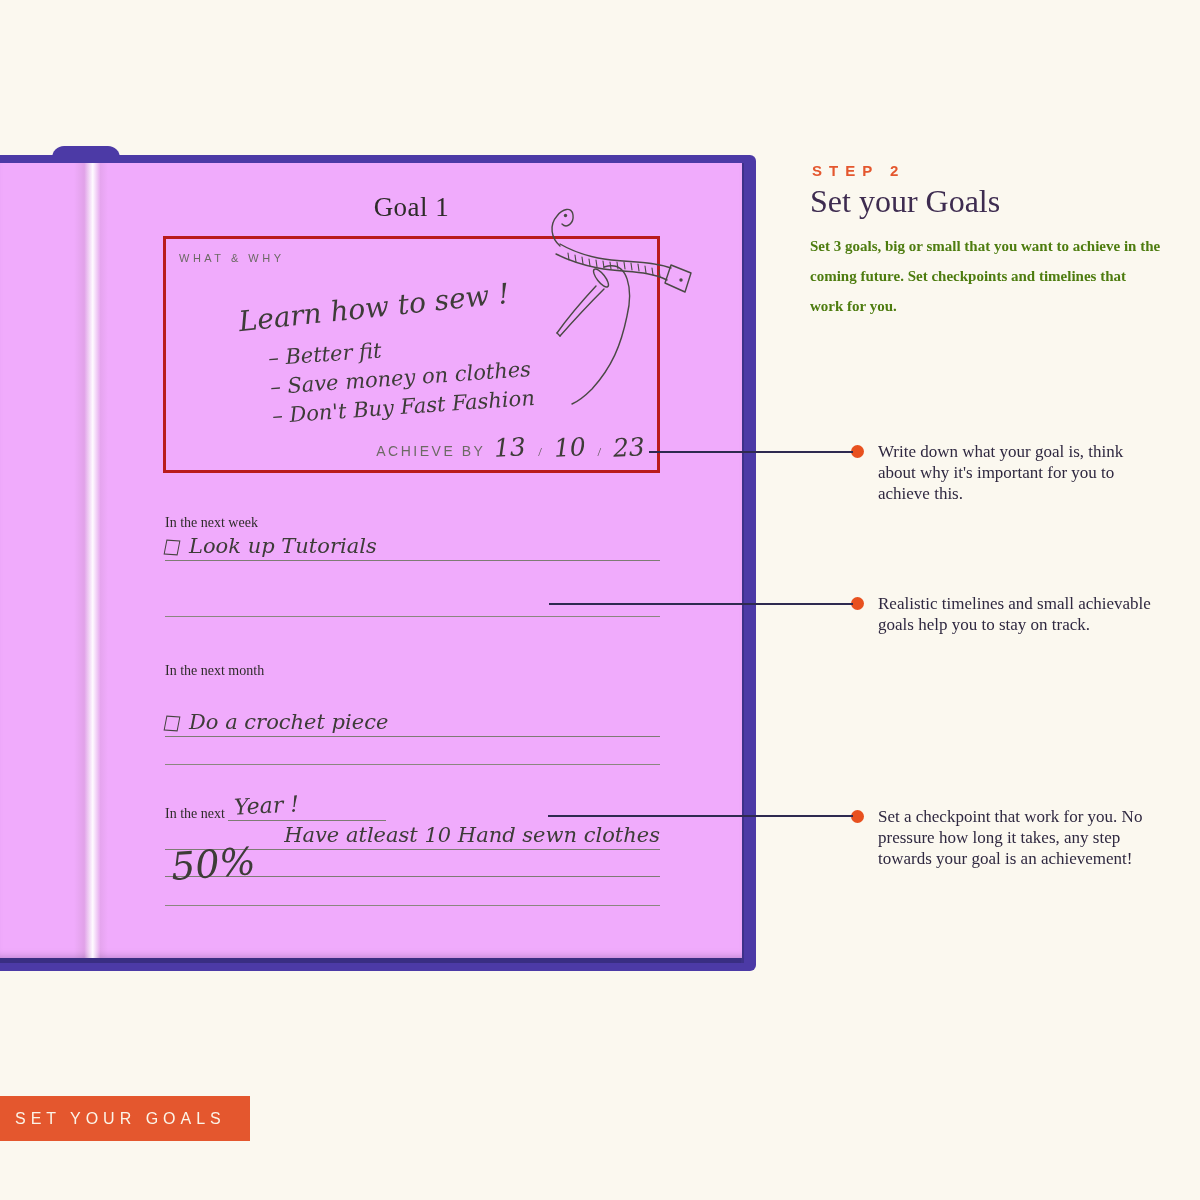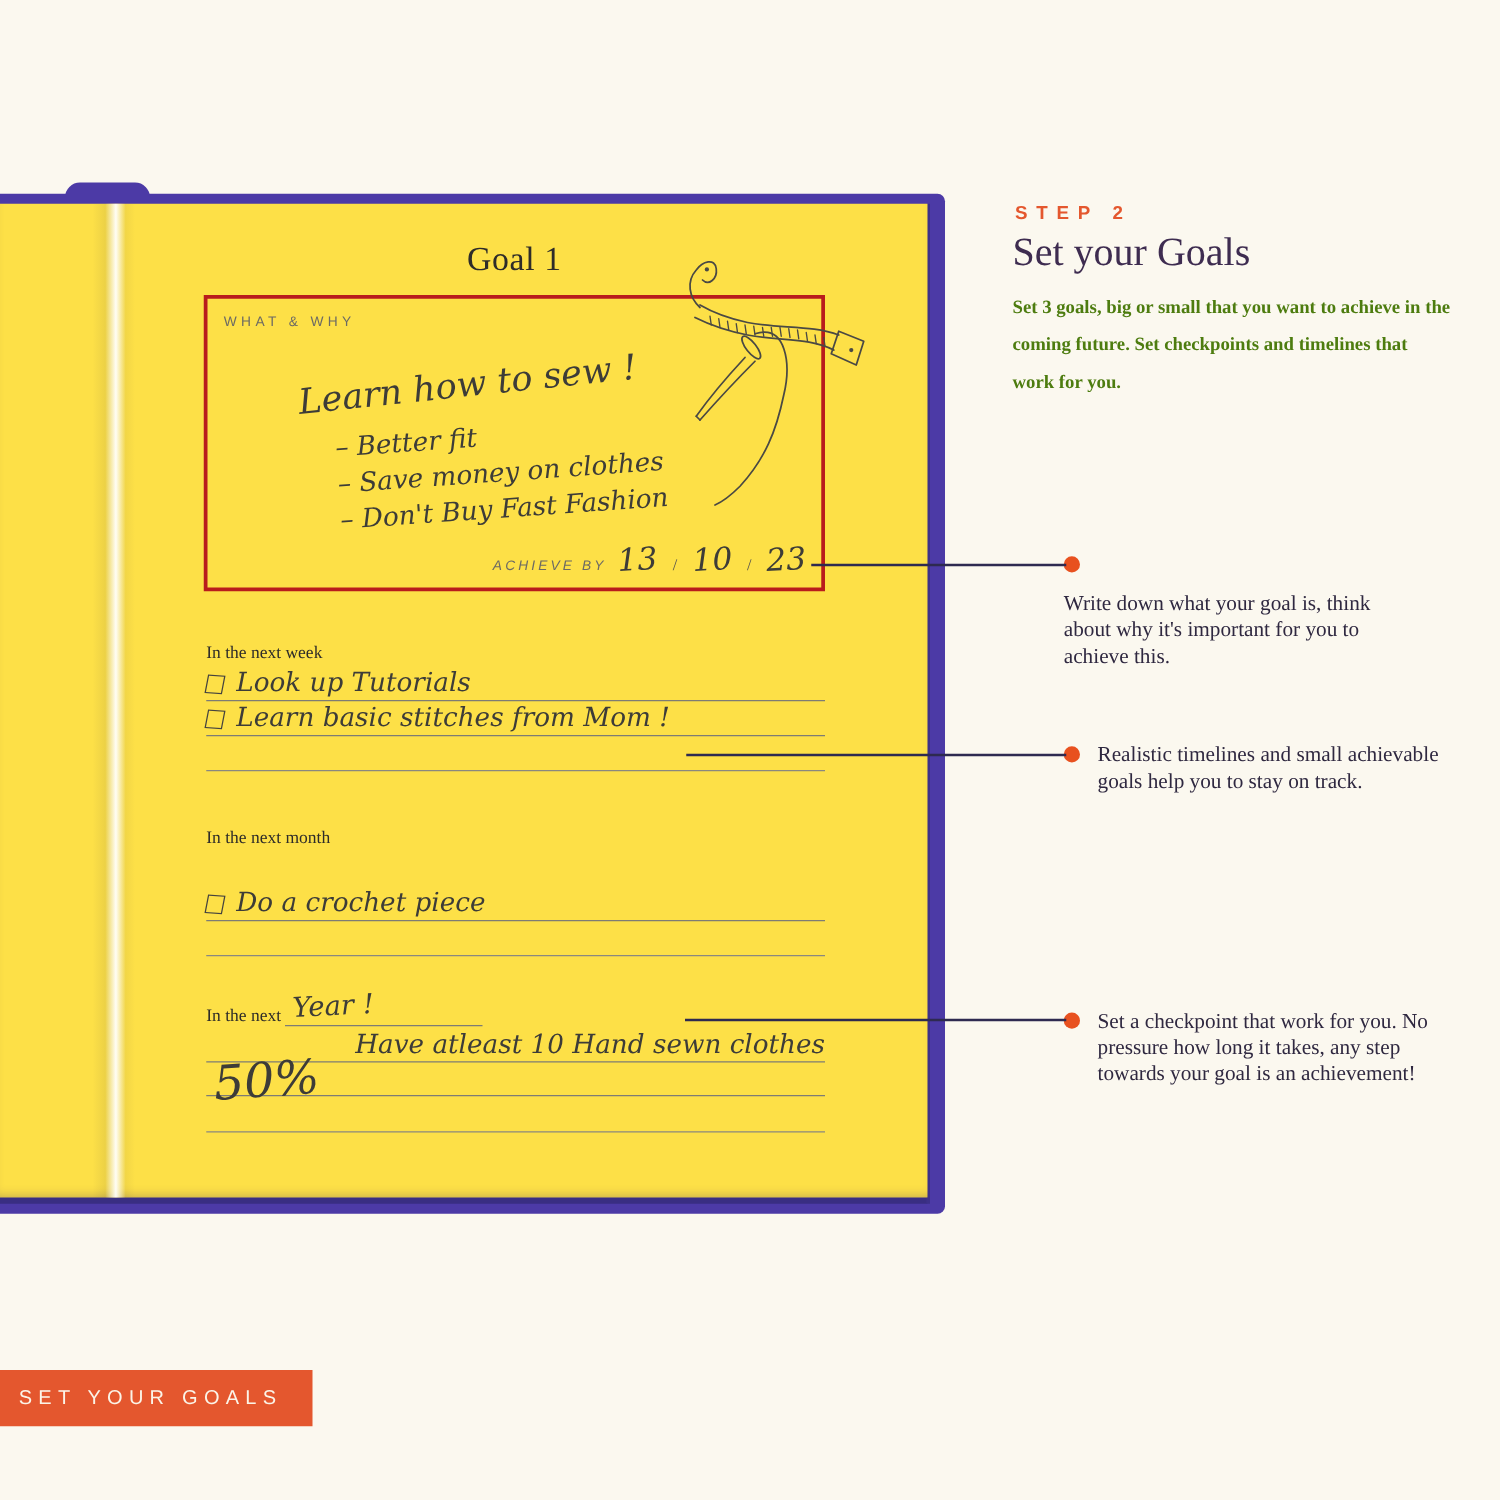--- a/index.html
+++ b/index.html
@@ -9,39 +9,39 @@
     background:#FBF8EF; overflow:hidden;
     font-family:"Liberation Serif", serif; color:#2F2840;
   }
   
   .book { position:absolute; left:0; top:155px; width:756px; height:816px; }
   .cover { position:absolute; inset:0; background:#4C3AA6; border-radius:0 6px 6px 0; }
   .cover-notch { position:absolute; top:-9px; left:52px; width:68px; height:14px;
     background:#4C3AA6; border-radius:12px 12px 0 0; }
   .cover-bottom-shade { position:absolute; left:0; right:14px; bottom:8px; height:5px; background:#392E82; }
   .cover-right-shade { position:absolute; top:8px; right:12px; bottom:8px; width:3px; background:#3D3189; }
-  .page { position:absolute; left:0; top:8px; right:14px; bottom:13px; background:#fde047;
+  .page { position:absolute; left:0; top:8px; right:14px; bottom:13px; background:#f0abfc;
     box-shadow: inset 0 -7px 9px -7px rgba(40,30,90,.35); }
   .spine { position:absolute; left:74px; top:0; width:34px; height:100%;
     background:linear-gradient(90deg, rgba(90,78,60,0) 0%, rgba(90,78,60,.10) 30%,
       rgba(255,255,255,.95) 55%, rgba(90,78,60,.07) 78%, rgba(90,78,60,0) 100%); }
   .page-title { position:absolute; left:163px; top:29px; width:497px; text-align:center;
     font-size:27px; color:#2E2C29; letter-spacing:.5px; }
   
   .ww-box { position:absolute; left:163px; top:73px; width:497px; height:237px;
     border:3px solid #b91c1c; }
   .ww-label { position:absolute; left:13px; top:13px; font-family:"Liberation Sans", sans-serif;
     font-size:11px; letter-spacing:3.5px; color:#6C6A64; }
   .hw { font-family:"DejaVu Serif", serif; font-style:italic; color:#3D3C38; }
   .ww-headline { position:absolute; left:72px; top:52px; font-size:28px; transform:rotate(-6deg); }
   .ww-bullets { position:absolute; left:104px; top:96px; font-size:21px; line-height:29px;
     transform:rotate(-4deg); }
   .ww-achieve { position:absolute; right:12px; bottom:8px; display:flex; align-items:baseline; gap:9px; }
-  .achieve-label { font-family:"Liberation Sans", sans-serif; font-size:11px;
-    letter-spacing:2.5px; color:#6C6A64;font-style:italic; }
+  .achieve-label { font-family:"Liberation Sans", sans-serif; font-size:14px;
+    letter-spacing:2.5px; color:#6C6A64; }
   .date-num { font-size:25px; transform:rotate(-3deg); display:inline-block; }
   .date-sep { font-size:13px; color:#55534E; padding:0 3px; }
   
   .doodle { position:absolute; left:538px; top:33px; width:160px; height:212px; z-index:4; }
   
   .sec-label { position:absolute; font-size:14px; color:#2E2C29; }
   .wline { position:absolute; left:165px; width:495px; height:34px;
     border-bottom:1px solid #7E7C74; display:flex; align-items:flex-end; gap:10px;
     font-size:21px; padding-bottom:2px; overflow:visible; white-space:nowrap; }
   .wline.empty { border-bottom:1px solid #8A887F; }
@@ -121,24 +121,20 @@
         <path d="M19,137 L22,140"></path>
 
         <path d="M66,71 C91,63 95,95 89,120 C83,149 74,171 54,193 C47,200 41,205 34,208"></path>
       </svg>
 
       <div class="sec-label" style="left:165px; top:352px;font-family:Liberation Serif, serif;">In the next week</div>
       <div class="wline hw" style="top:364px;">
         <span class="chk"></span>
         <span>Look up Tutorials</span>
       </div>
-      <div class="wline hw" style="top:392px;">
-        <span class="chk"></span>
-        <span>Learn basic stitches from Mom !</span>
-      </div>
       <div class="wline empty" style="top:420px;"></div>
 
       <div class="sec-label" style="left:165px; top:500px;">In the next month</div>
       <div class="wline hw" style="top:540px;">
         <span class="chk"></span>
         <span>Do a crochet piece</span>
       </div>
       <div class="wline empty" style="top:568px;"></div>
 
       <div class="sec-label" style="left:165px; top:643px;">In the next</div>
@@ -153,21 +149,21 @@
       </div>
       <div class="wline empty" style="top:709px;"></div>
     </div>
   </div>
 
   <div class="step-label">STEP 2</div>
   <div class="instr-title">Set your Goals</div>
   <div class="instr-desc">Set 3 goals, big or small that you want to achieve in the coming future. Set checkpoints and timelines that work for you.</div>
 
   <div class="connector" style="left:649px; top:451px; width:204px;"></div>
-  <div class="annotation" style="top:441px;flex-direction:column;">
+  <div class="annotation" style="top:441px;">
     <span class="dot"></span>
     <span class="txt">Write down what your goal is, think about why it's important for you to achieve this.</span>
   </div>
 
   <div class="connector" style="left:549px; top:603px; width:304px;"></div>
   <div class="annotation" style="top:593px;">
     <span class="dot"></span>
     <span class="txt">Realistic timelines and small achievable goals help you to stay on track.</span>
   </div>
 

